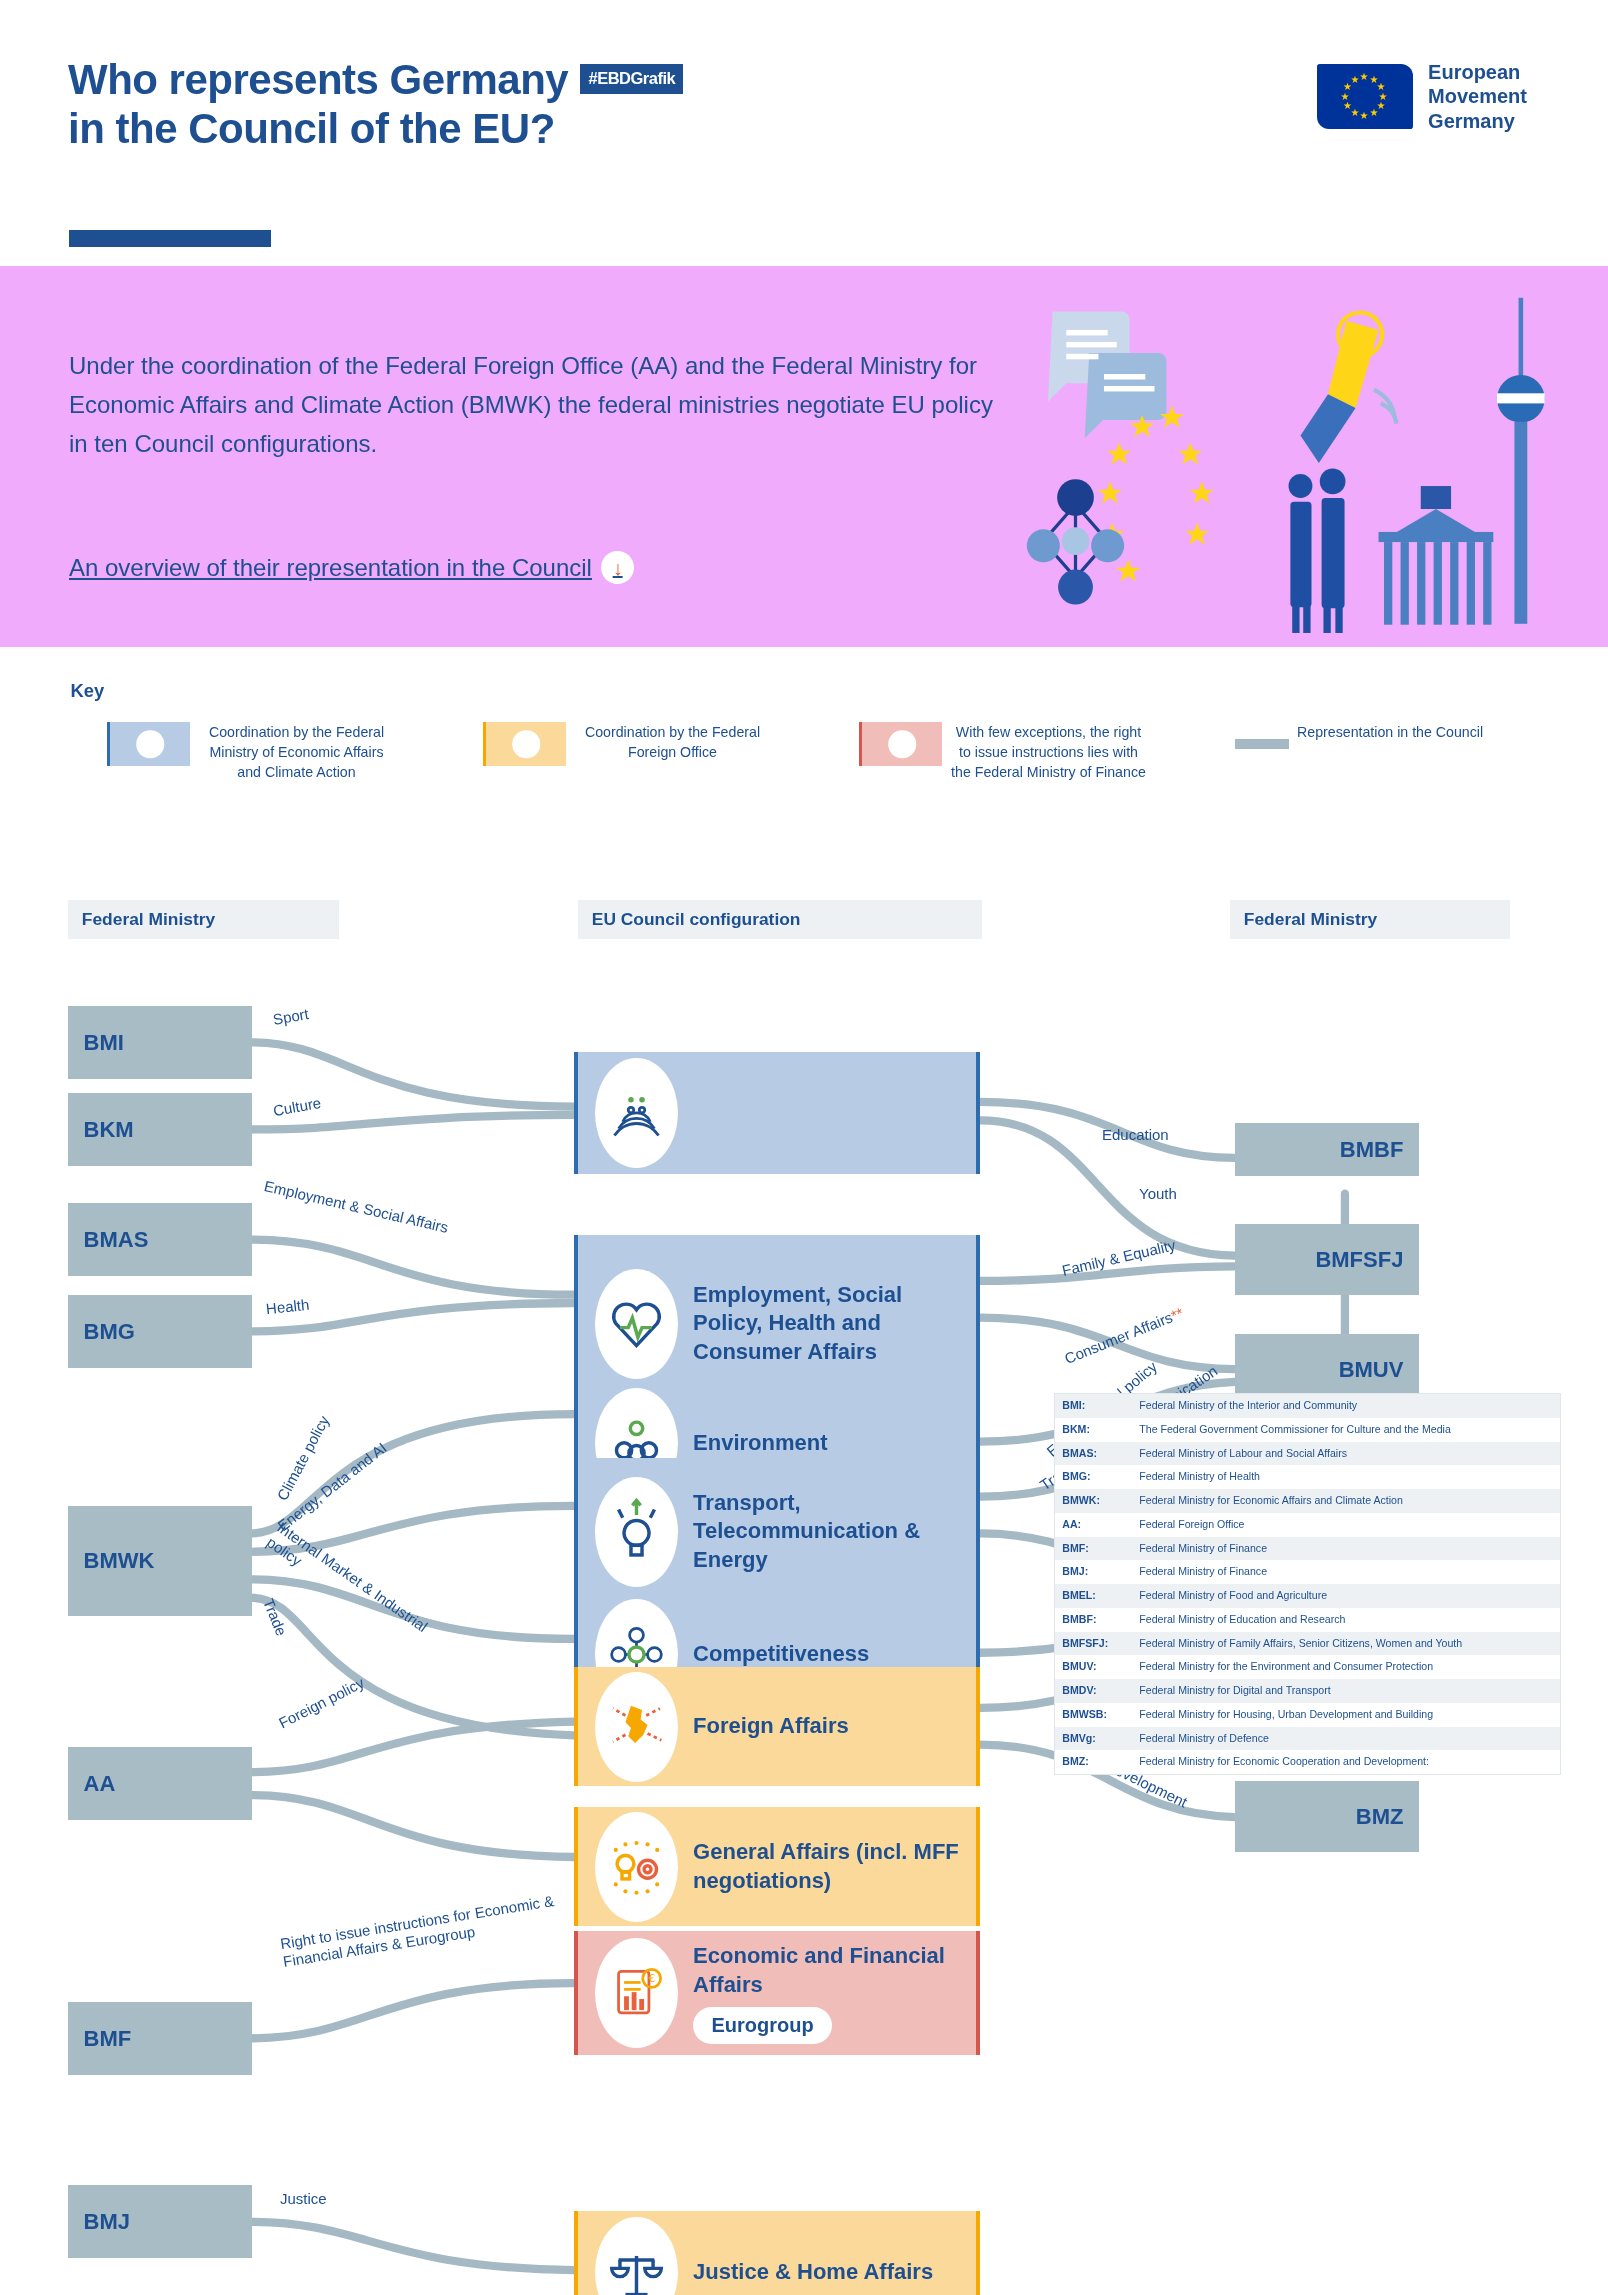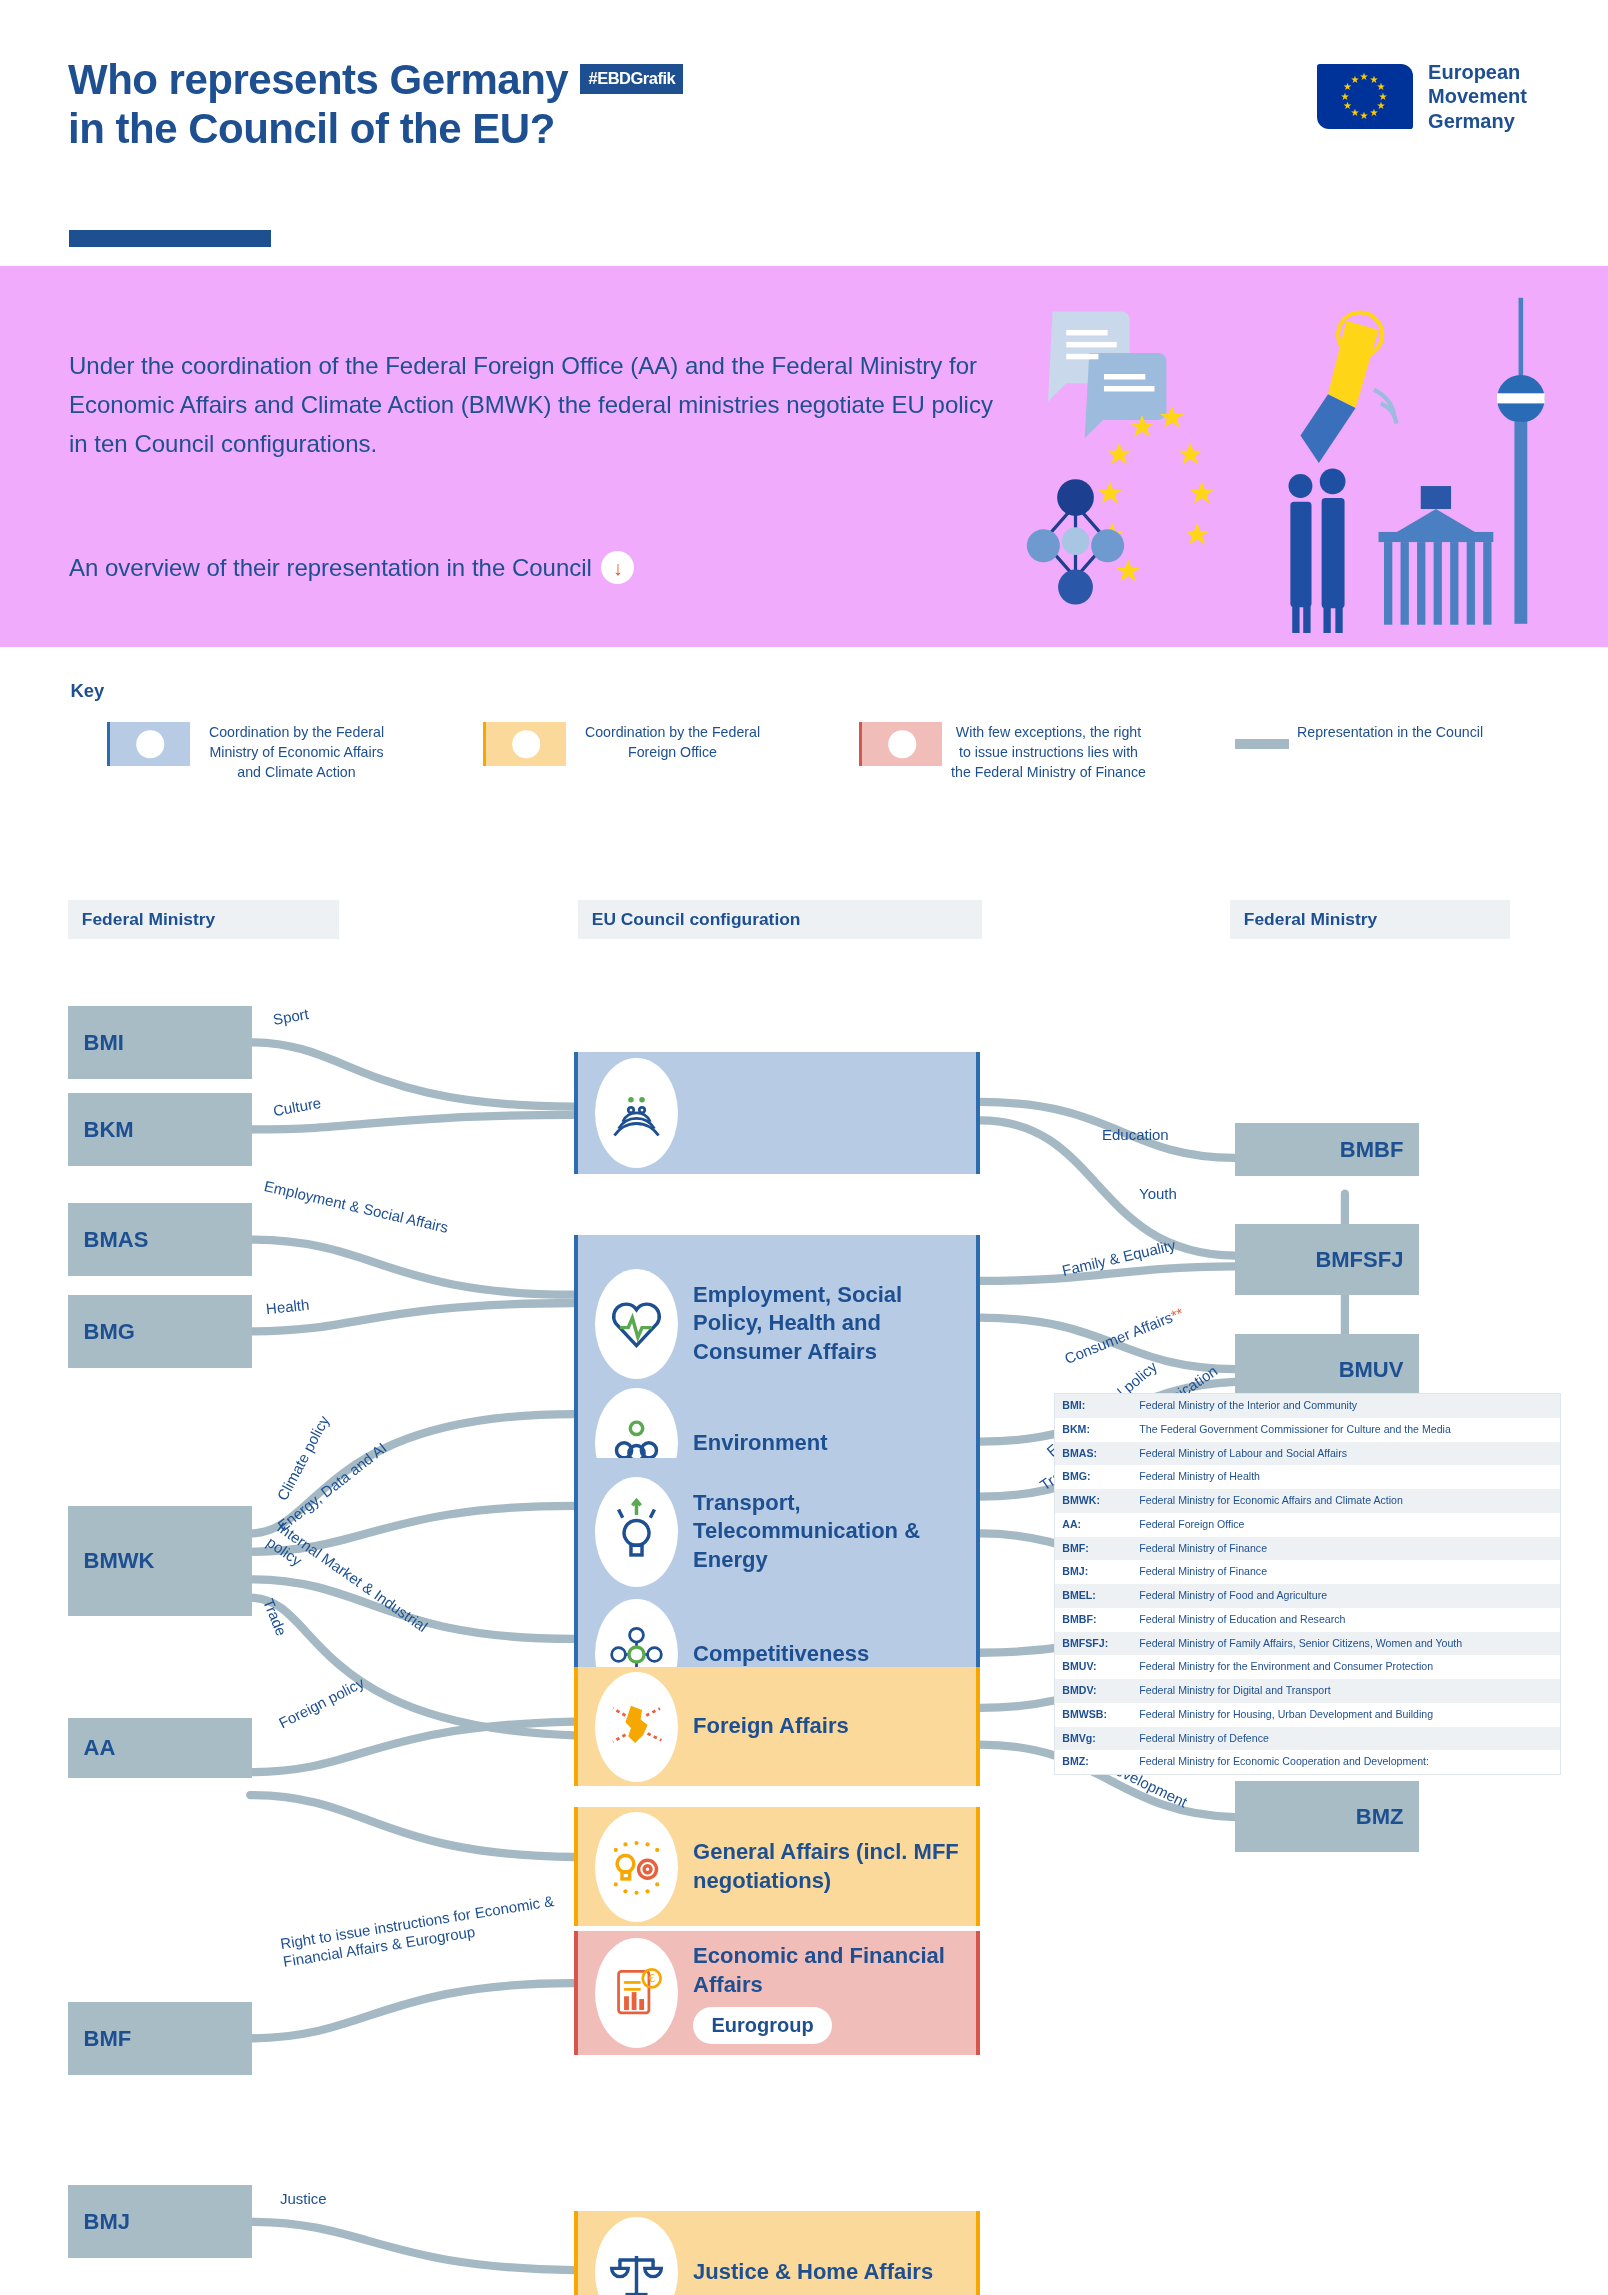--- a/index.html
+++ b/index.html
@@ -23,21 +23,21 @@
   .eu-flag { width: 96px; height: 65px; background: #003399; position: relative; border-radius: 2.8px 12px 2.8px 12px; }
   .eu-star { position: absolute; color: #FFCC00; font-size: 10px; line-height: 1; }
   .logo-text { color: #1d4f91; font-size: 20px; font-weight: 700; line-height: 1.22; }
   .logo-text .sub { font-weight: 700; }
 
   
   .intro { position: relative; width: 1608px; height: 381px; background: #f0abfc; }
   .intro-text { position: absolute; left: 69px; top: 81px; color: #1d4f91;
                 font-size: 24px; line-height: 1.62; font-weight: 400; max-width: 927px; }
   .intro-cta { position: absolute; left: 69px; top: 285px; color: #1d4f91;
-               font-size: 24px; font-weight: 400; display: flex; align-items: center; gap: 9.2px; }
+               font-size: 24px; font-weight: 400; display: flex; align-items: center; gap: 9.2px; text-decoration: underline; }
   .down-circle { width: 33px; height: 33px; border-radius: 50%; background: #ffffff;
                  display: flex; align-items: center; justify-content: center;
                  color: #d95f3b; font-size: 20px; font-weight: 700; line-height: 1; }
   .intro-art { position: absolute; right: 55px; top: 18.4px; width: 528px; height: 349px; }
 
   
   .keybar { position: absolute; left: 55px; top: 668px; width: 1497px; height: 156px;
             background: #ffffff; }
   .key-title { position: absolute; left: 15.6px; top: 12px; font-size: 18.4px; font-weight: 700; color: #1d4f91; }
   .key-items { position: absolute; left: 52px; top: 54px; display: flex; gap: 0; }
@@ -295,21 +295,21 @@
 
       <path d="M2135 1840 C 2400 1840 2430 1990 2690 1998"></path>
     </g>
   </svg>
 
   <div class="ministry" style="left:68px; top:106px; width:184px; height:73px;">BMI</div>
   <div class="ministry" style="left:68px; top:193px; width:184px; height:73px;">BKM</div>
   <div class="ministry" style="left:68px; top:303px; width:184px; height:73px;">BMAS</div>
   <div class="ministry" style="left:68px; top:395px; width:184px; height:73px;">BMG</div>
   <div class="ministry" style="left:68px; top:606px; width:184px; height:110px;">BMWK</div>
-  <div class="ministry" style="left:68px; top:818px; width:184px; height:60px;">AA</div>
+  <div class="ministry" style="left:68px; top:847px; width:184px; height:73px;">AA</div>
   <div class="ministry" style="left:68px; top:1102px; width:184px; height:73px;">BMF</div>
   <div class="ministry" style="left:68px; top:1285px; width:184px; height:73px;">BMJ</div>
 
   <div class="ministry right" style="left:1235px; top:223px;  width:184px; height:53px;">BMBF</div>
   <div class="ministry right" style="left:1235px; top:324px;  width:184px; height:71px;">BMFSFJ</div>
   <div class="ministry right" style="left:1235px; top:434px;  width:184px; height:71px;">BMUV</div>
   <div class="ministry right" style="left:1235px; top:513px; width:184px; height:71px;">BMDV</div>
   <div class="ministry right" style="left:1235px; top:656px; width:184px; height:71px;">BMWSB</div>
   <div class="ministry right" style="left:1235px; top:724px; width:184px; height:71px;">BMVg</div>
   <div class="ministry right" style="left:1235px; top:881px; width:184px; height:71px;">BMZ</div>

